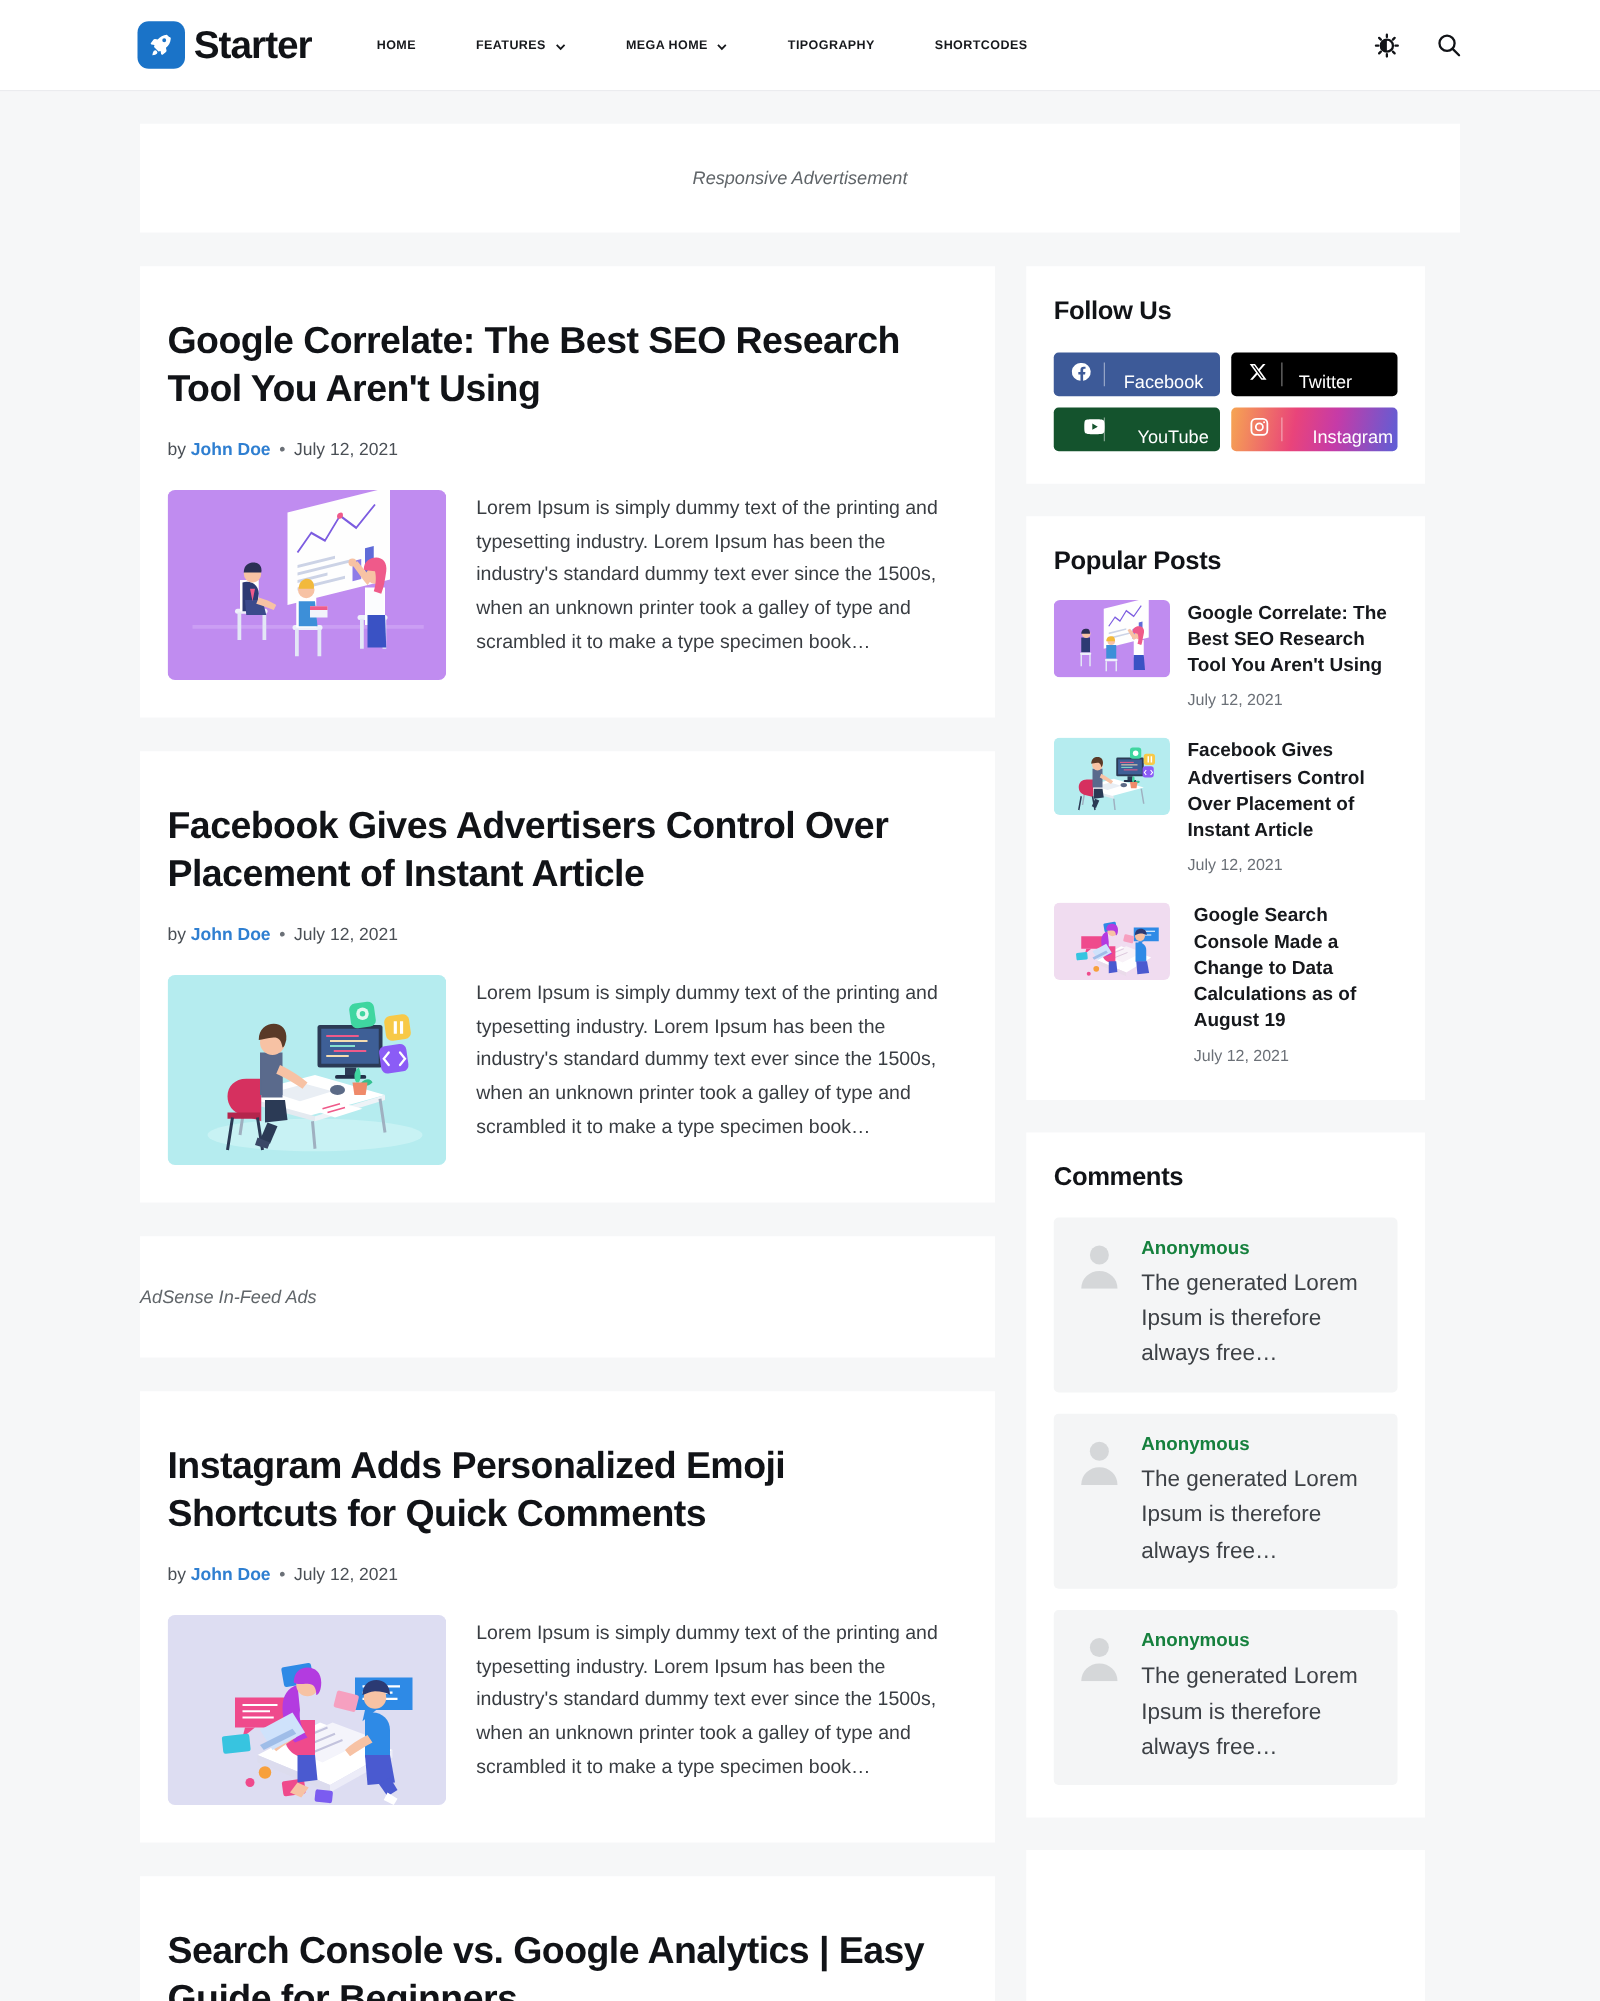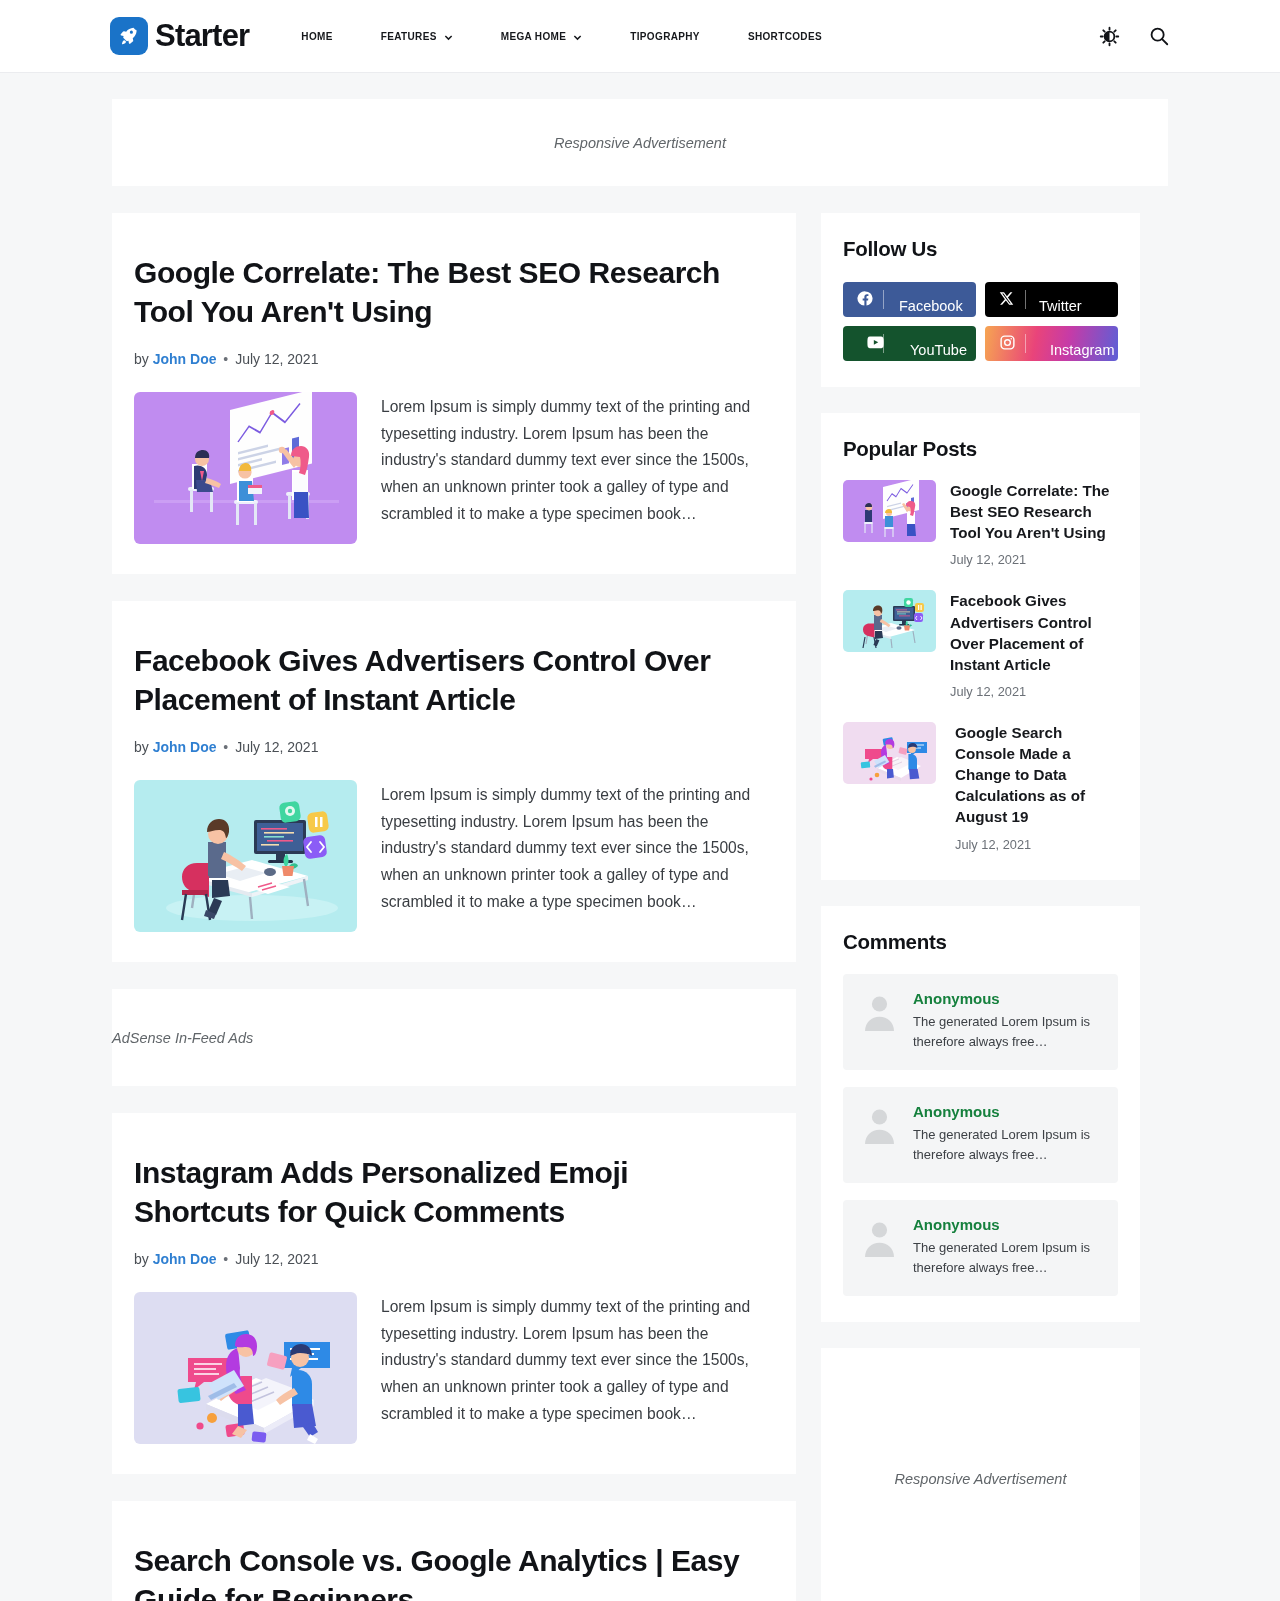--- a/index.html
+++ b/index.html
@@ -117,21 +117,21 @@
   .pp-date { font-size: 12.8px; color: #6b7077; margin-top: 9px; }
 
   .cm-list { margin-top: 20px; }
   .cm-item {
     background: #f4f5f6; border-radius: 4px; padding: 16px 16px 17px 16px;
     display: flex; gap: 13px; margin-bottom: 17px;
   }
   .cm-item:last-child { margin-bottom: 0; }
   .cm-avatar { flex: 0 0 41px; width: 41px; height: 41px; }
   .cm-name { font-size: 15px; font-weight: 700; color: #15803d; }
-  .cm-text { font-size: 13px; line-height: 1.58; color: #3d4146; margin-top: 5px; }
+  .cm-text { font-size: 18px; line-height: 1.58; color: #3d4146; margin-top: 5px; }
 
   .side-ad {
     background: #fff; height: 262px; display: flex;
     align-items: center; justify-content: center;
   }
 
   
   .ill { width: 100%; height: 100%; display: block; }
 </style>
 </head>

